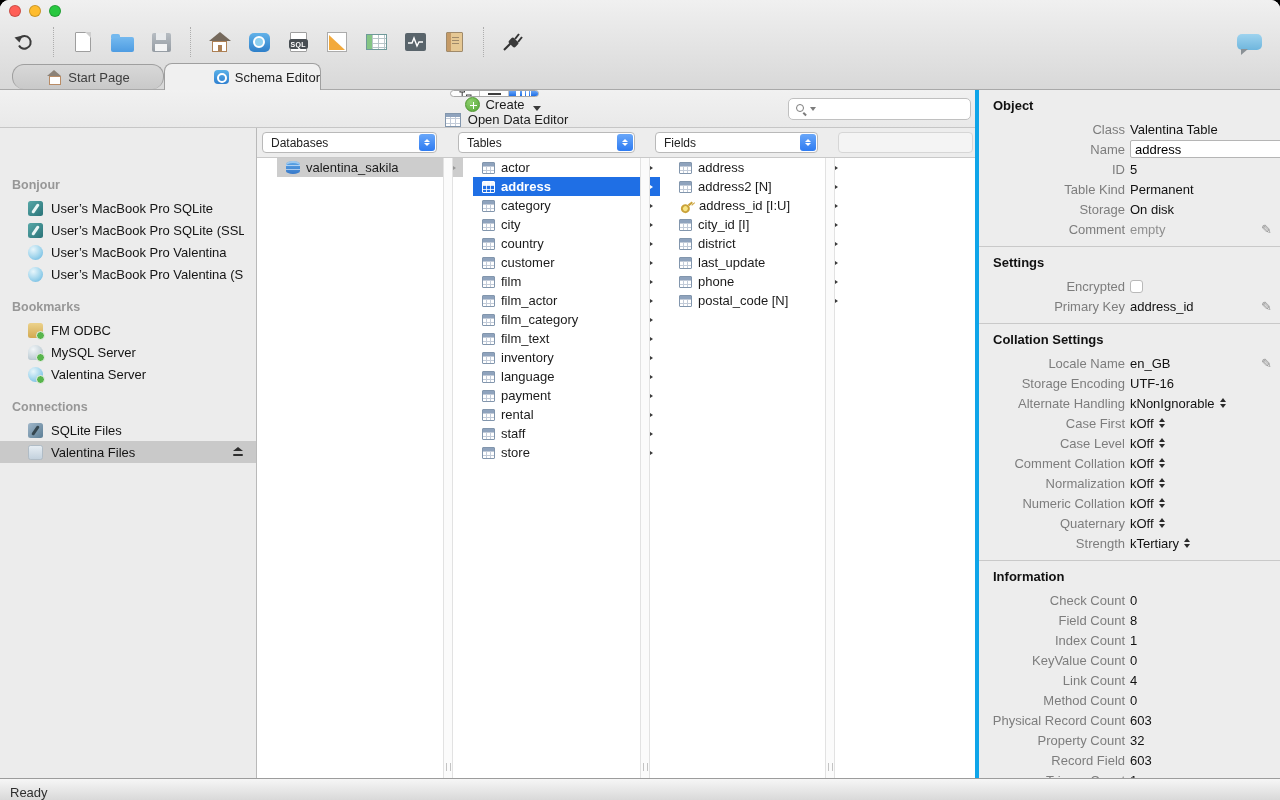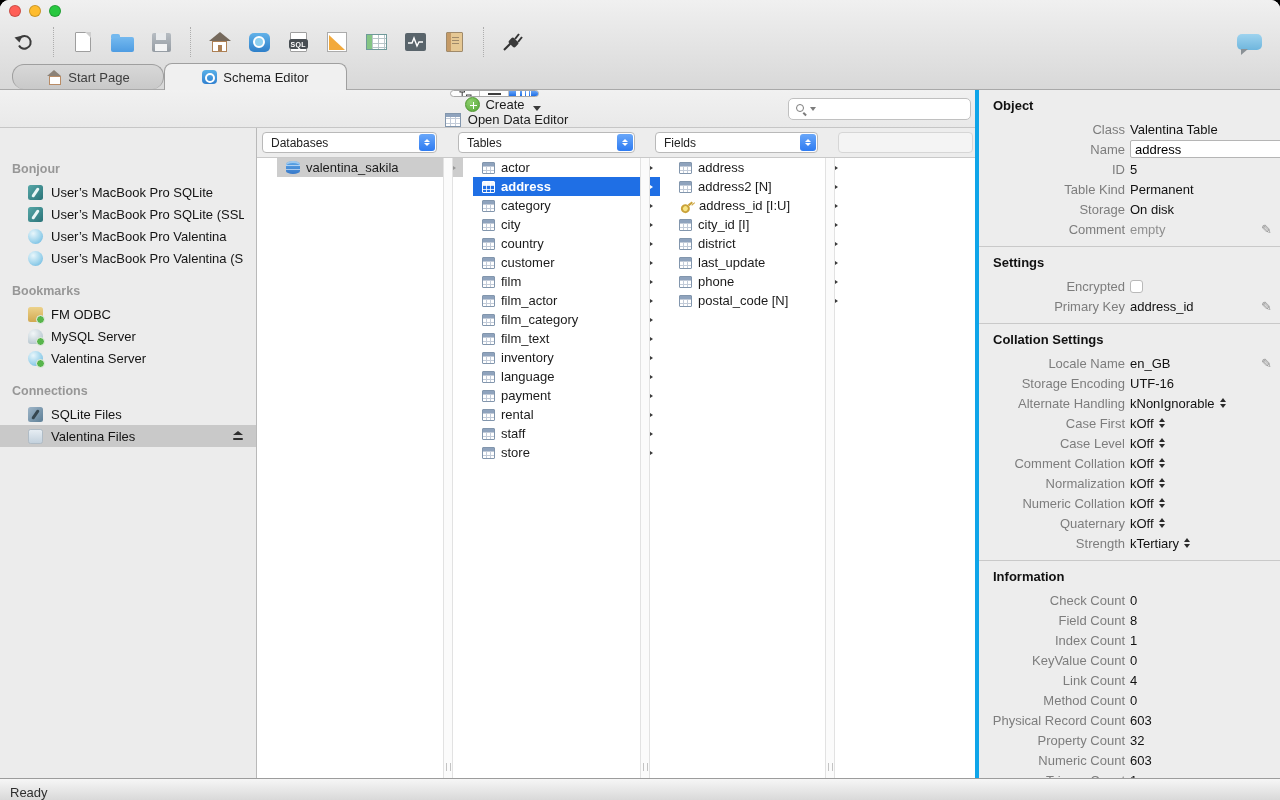--- a/index.html
+++ b/index.html
@@ -48,21 +48,21 @@
   .ic-bubble::after{content:"";position:absolute;left:4px;bottom:-5px;border-top:6px solid #8a9196;border-right:7px solid transparent;}
   .push-right{margin-left:auto;}
 
   
   .tabstrip{height:28px;display:flex;align-items:flex-end;padding-left:12px;border-bottom:1px solid #a9a9a9;position:relative;}
   .tab{height:25px;display:flex;align-items:center;justify-content:center;gap:6px;
     border:1px solid #9f9f9f;border-bottom:none;border-radius:8px 8px 0 0;font-size:13px;color:#3d3d3d;
     background:linear-gradient(#d8d8d8,#c9c9c9);}
   .tab.active{background:#f0f0f0;height:27px;margin-bottom:-1px;z-index:2;color:#1e1e1e;}
   [data-name="tab-start-page"]{width:152px;border-radius:12px;}
-  [data-name="tab-schema-editor"]{width:183px;}
+  [data-name="tab-schema-editor"]{width:157px;justify-content:flex-end;}
   .i-home-tab{position:relative;width:16px;height:14px;flex:none;}
   .i-home-tab::before{content:"";position:absolute;left:0.5px;top:0;border-left:7.5px solid transparent;border-right:7.5px solid transparent;border-bottom:6px solid #8b8278;}
   .i-home-tab::after{content:"";position:absolute;left:3px;top:6px;width:10px;height:7px;background:#fff;border:1px solid #b98c66;}
   .i-schema-tab{width:15px;height:14px;flex:none;background:linear-gradient(#59b0e8,#2f80d0);border-radius:4px;position:relative;}
   .i-schema-tab::after{content:"";position:absolute;left:3px;top:2.5px;width:6px;height:6px;border:2px solid #fff;border-radius:50%;}
 
   
   .actionbar{position:absolute;top:90px;left:0;width:975px;height:38px;background:linear-gradient(#f1f1f1,#e9e9e9);
     border-bottom:1px solid #c6c6c6;display:flex;align-items:center;padding-left:14px;}
   .seg{display:flex;height:22px;border:1px solid #a8a8a8;border-radius:5px;overflow:hidden;background:#fdfdfd;}
@@ -87,21 +87,21 @@
     background:#fff;display:flex;align-items:center;padding:0 6px;gap:2px;}
   .mag{position:relative;width:12px;height:12px;flex:none;}
   .mag::before{content:"";position:absolute;left:1px;top:1px;width:6px;height:6px;border:1.5px solid #7c7c7c;border-radius:50%;}
   .mag::after{content:"";position:absolute;left:9px;top:9px;width:4px;height:1.5px;background:#7c7c7c;transform:rotate(45deg);transform-origin:0 0;}
   .scaret{width:0;height:0;border-left:3px solid transparent;border-right:3px solid transparent;border-top:4px solid #7c7c7c;margin-left:1px;}
   .sinput{border:none;outline:none;flex:1;min-width:0;font:12px "Liberation Sans",sans-serif;background:transparent;}
 
   
   .sidebar{position:absolute;left:0;top:128px;width:257px;bottom:22px;background:#ececec;border-right:1px solid #b9b9b9;overflow:hidden;}
   .sgroup{margin-top:15px;}
-  .sgroup.first{margin-top:34px;}
+  .sgroup.first{margin-top:50px;}
   .stitle{font-size:12.5px;font-weight:bold;color:#979797;padding:0 0 5px 12px;}
   .side-item{height:22px;display:flex;align-items:center;padding:0 12px 0 28px;font-size:13px;color:#141414;}
   .side-item.selected{background:#c9c9c9;}
   .sicon,[data-icon-slot]{position:relative;flex:none;}
   .side-item [data-icon-slot]{width:15px;height:15px;margin-right:8px;}
   .slbl{flex:1;white-space:nowrap;overflow:hidden;}
   .i-sqlite-server{background:linear-gradient(135deg,#57a8a8,#2a7378);border-radius:2.5px;}
   .i-sqlite-server::after{content:"";position:absolute;left:6px;top:2px;width:3px;height:11px;background:#eaf6f6;border-radius:2px;transform:rotate(35deg);}
   .i-valentina-server,.i-valentina-bookmark{background:radial-gradient(circle at 35% 30%,#e8f6fb,#9fd4ec 55%,#5fb1dd);border-radius:50%;}
   .i-odbc-bookmark{background:linear-gradient(#ecd28b,#d2a951);border-radius:2.5px;}
@@ -807,21 +807,21 @@
           <div class="prow" data-name="property-row">
             <span class="plabel">Property Count</span>
             <span class="pval">
 
               <span class="ptext" data-name="property-value">32</span>
 
             </span>
 
           </div>
           <div class="prow" data-name="property-row">
-            <span class="plabel">Numeric Count</span>
+            <span class="plabel">Record Field</span>
             <span class="pval">
 
               <span class="ptext" data-name="property-value">603</span>
 
             </span>
 
           </div>
           <div class="prow" data-name="property-row">
             <span class="plabel">Trigger Count</span>
             <span class="pval">

